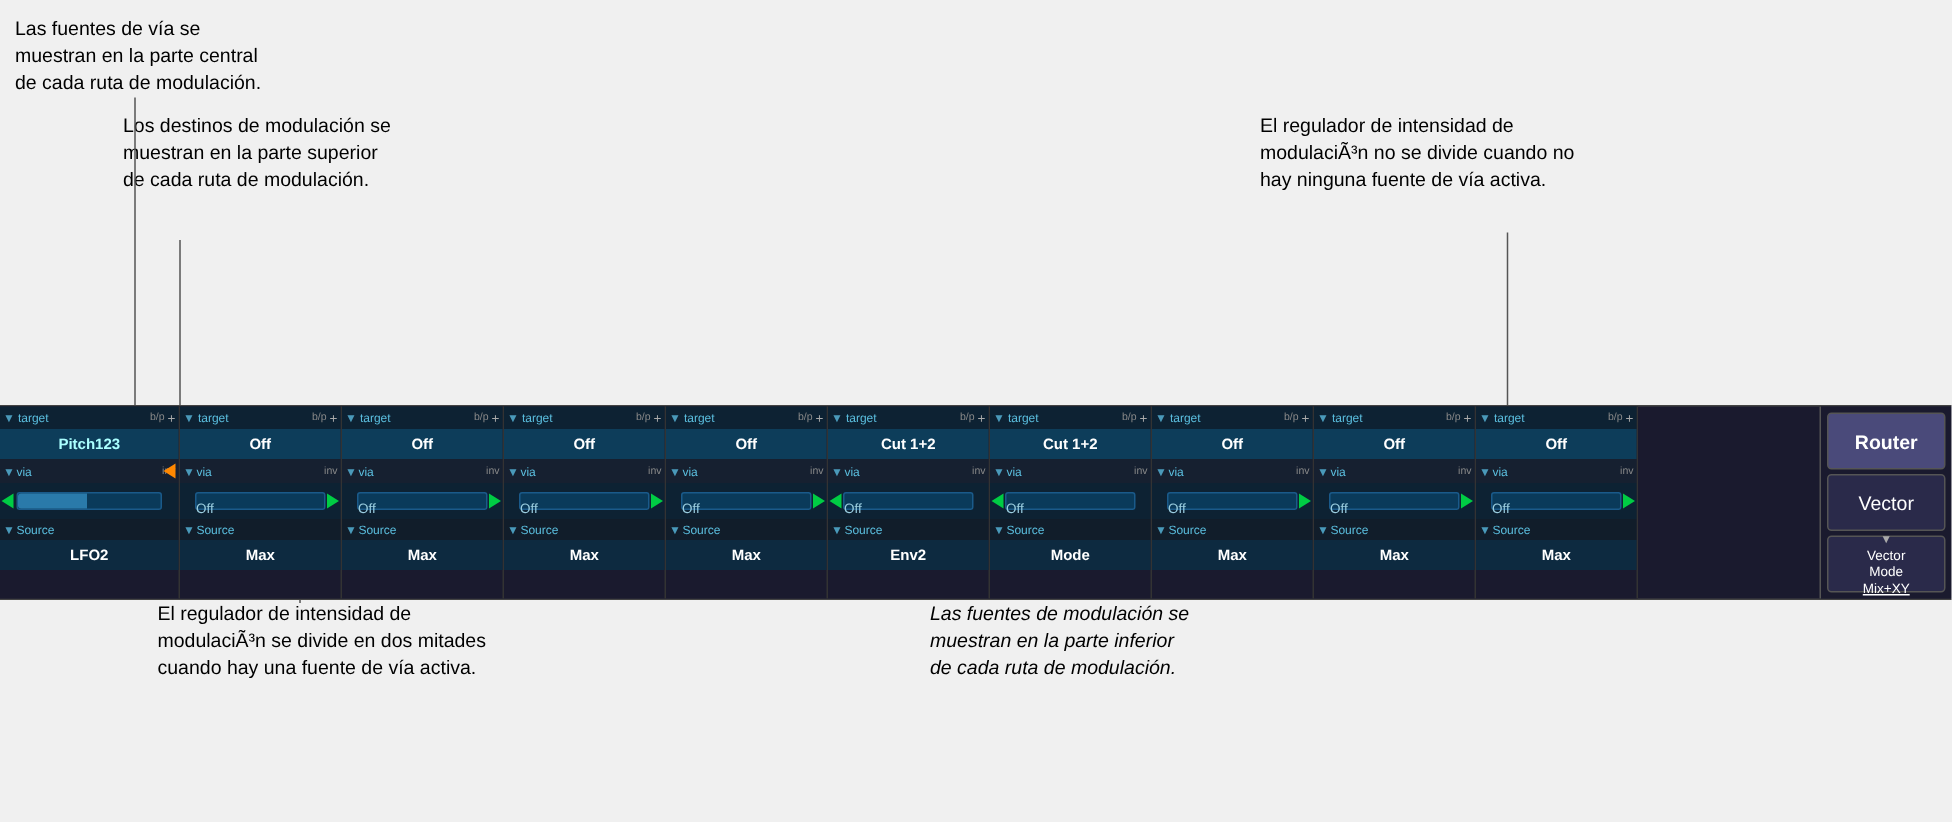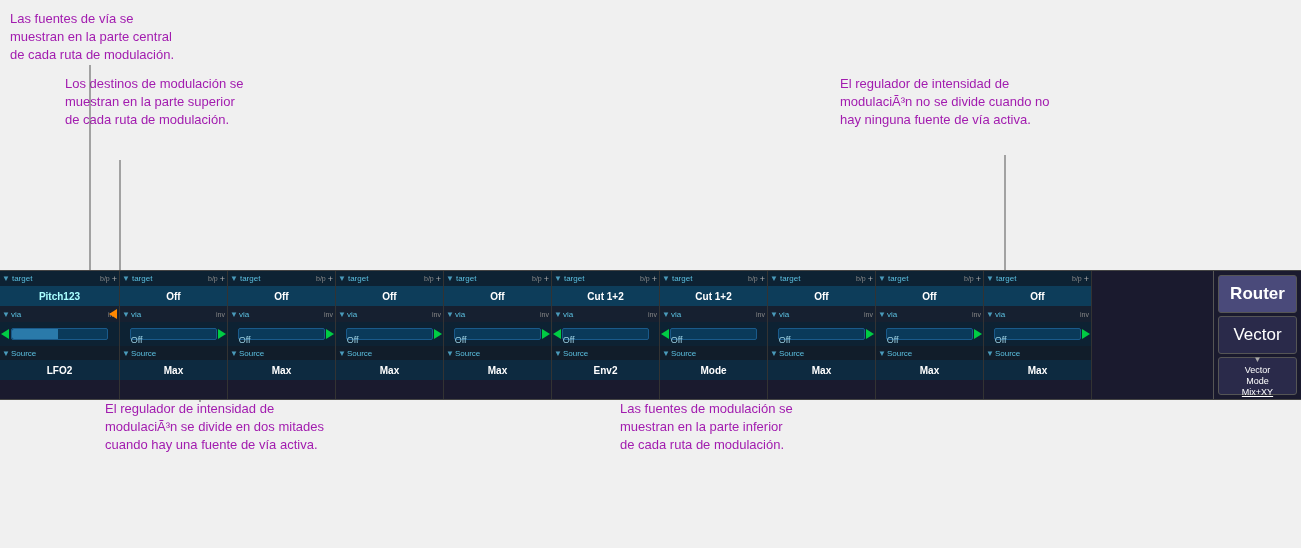--- a/index.html
+++ b/index.html
@@ -9,21 +9,21 @@
       background: #f0f0f0;
       font-family: Arial, sans-serif;
       position: relative;
       overflow: hidden;
     }
 
     
     .annotation {
       position: absolute;
       font-size: 13px;
-      color: #a21caf;
+      color: #000000;
       line-height: 1.4;
     }
 
     
     .router-panel {
       position: absolute;
       top: 270px;
       left: 0;
       width: 1301px;
       height: 130px;
@@ -35,21 +35,21 @@
     }
 
     .right-btn {
       display: flex;
       align-items: center;
       justify-content: center;
       height: 48px;
       border: 1px solid #555;
       border-radius: 3px;
       color: #fff;
-      font-size: 17px;
+      font-size: 13px;
       cursor: pointer;
       background: #2a2a4a;
     }
 
     .right-btn.router-btn {
       background: #4a4a7a;
       font-weight: bold;
     }
 
     .right-btn.vector-mode {
@@ -186,40 +186,40 @@
   </style>
 </head>
 <body>
 
 <div class="annotation" style="top:10px; left:10px; max-width:220px;">
   <span style="white-space:pre-line;">Las fuentes de vía se
 muestran en la parte central
 de cada ruta de modulación.</span>
 </div>
 
-<div class="annotation" style="top:75px; left:65px; max-width:260px;">
+<div class="annotation" style="top:75px; left:82px; max-width:260px;">
   <span style="white-space:pre-line;">Los destinos de modulación se
 muestran en la parte superior
 de cada ruta de modulación.</span>
 </div>
 
 <div class="annotation" style="top:75px; left:840px; max-width:300px;">
   <span style="white-space:pre-line;">El regulador de intensidad de
 modulaciÃ³n no se divide cuando no
 hay ninguna fuente de vía activa.</span>
 </div>
 
 <div class="annotation" style="top:400px; left:105px; max-width:290px;">
   <span style="white-space:pre-line;">El regulador de intensidad de
 modulaciÃ³n se divide en dos mitades
 cuando hay una fuente de vía activa.</span>
 </div>
 
 <div class="annotation" style="top:400px; left:620px; max-width:290px;">
-  <span style="white-space:pre-line;">Las fuentes de modulación se
+  <span style="white-space:pre-line;font-style:italic;">Las fuentes de modulación se
 muestran en la parte inferior
 de cada ruta de modulación.</span>
 </div>
 
 <svg class="annotations">
 
   <line x1="90" y1="65" x2="90" y2="270" stroke="#555" stroke-width="1"></line>
 
   <line x1="120" y1="160" x2="120" y2="270" stroke="#555" stroke-width="1"></line>
 

